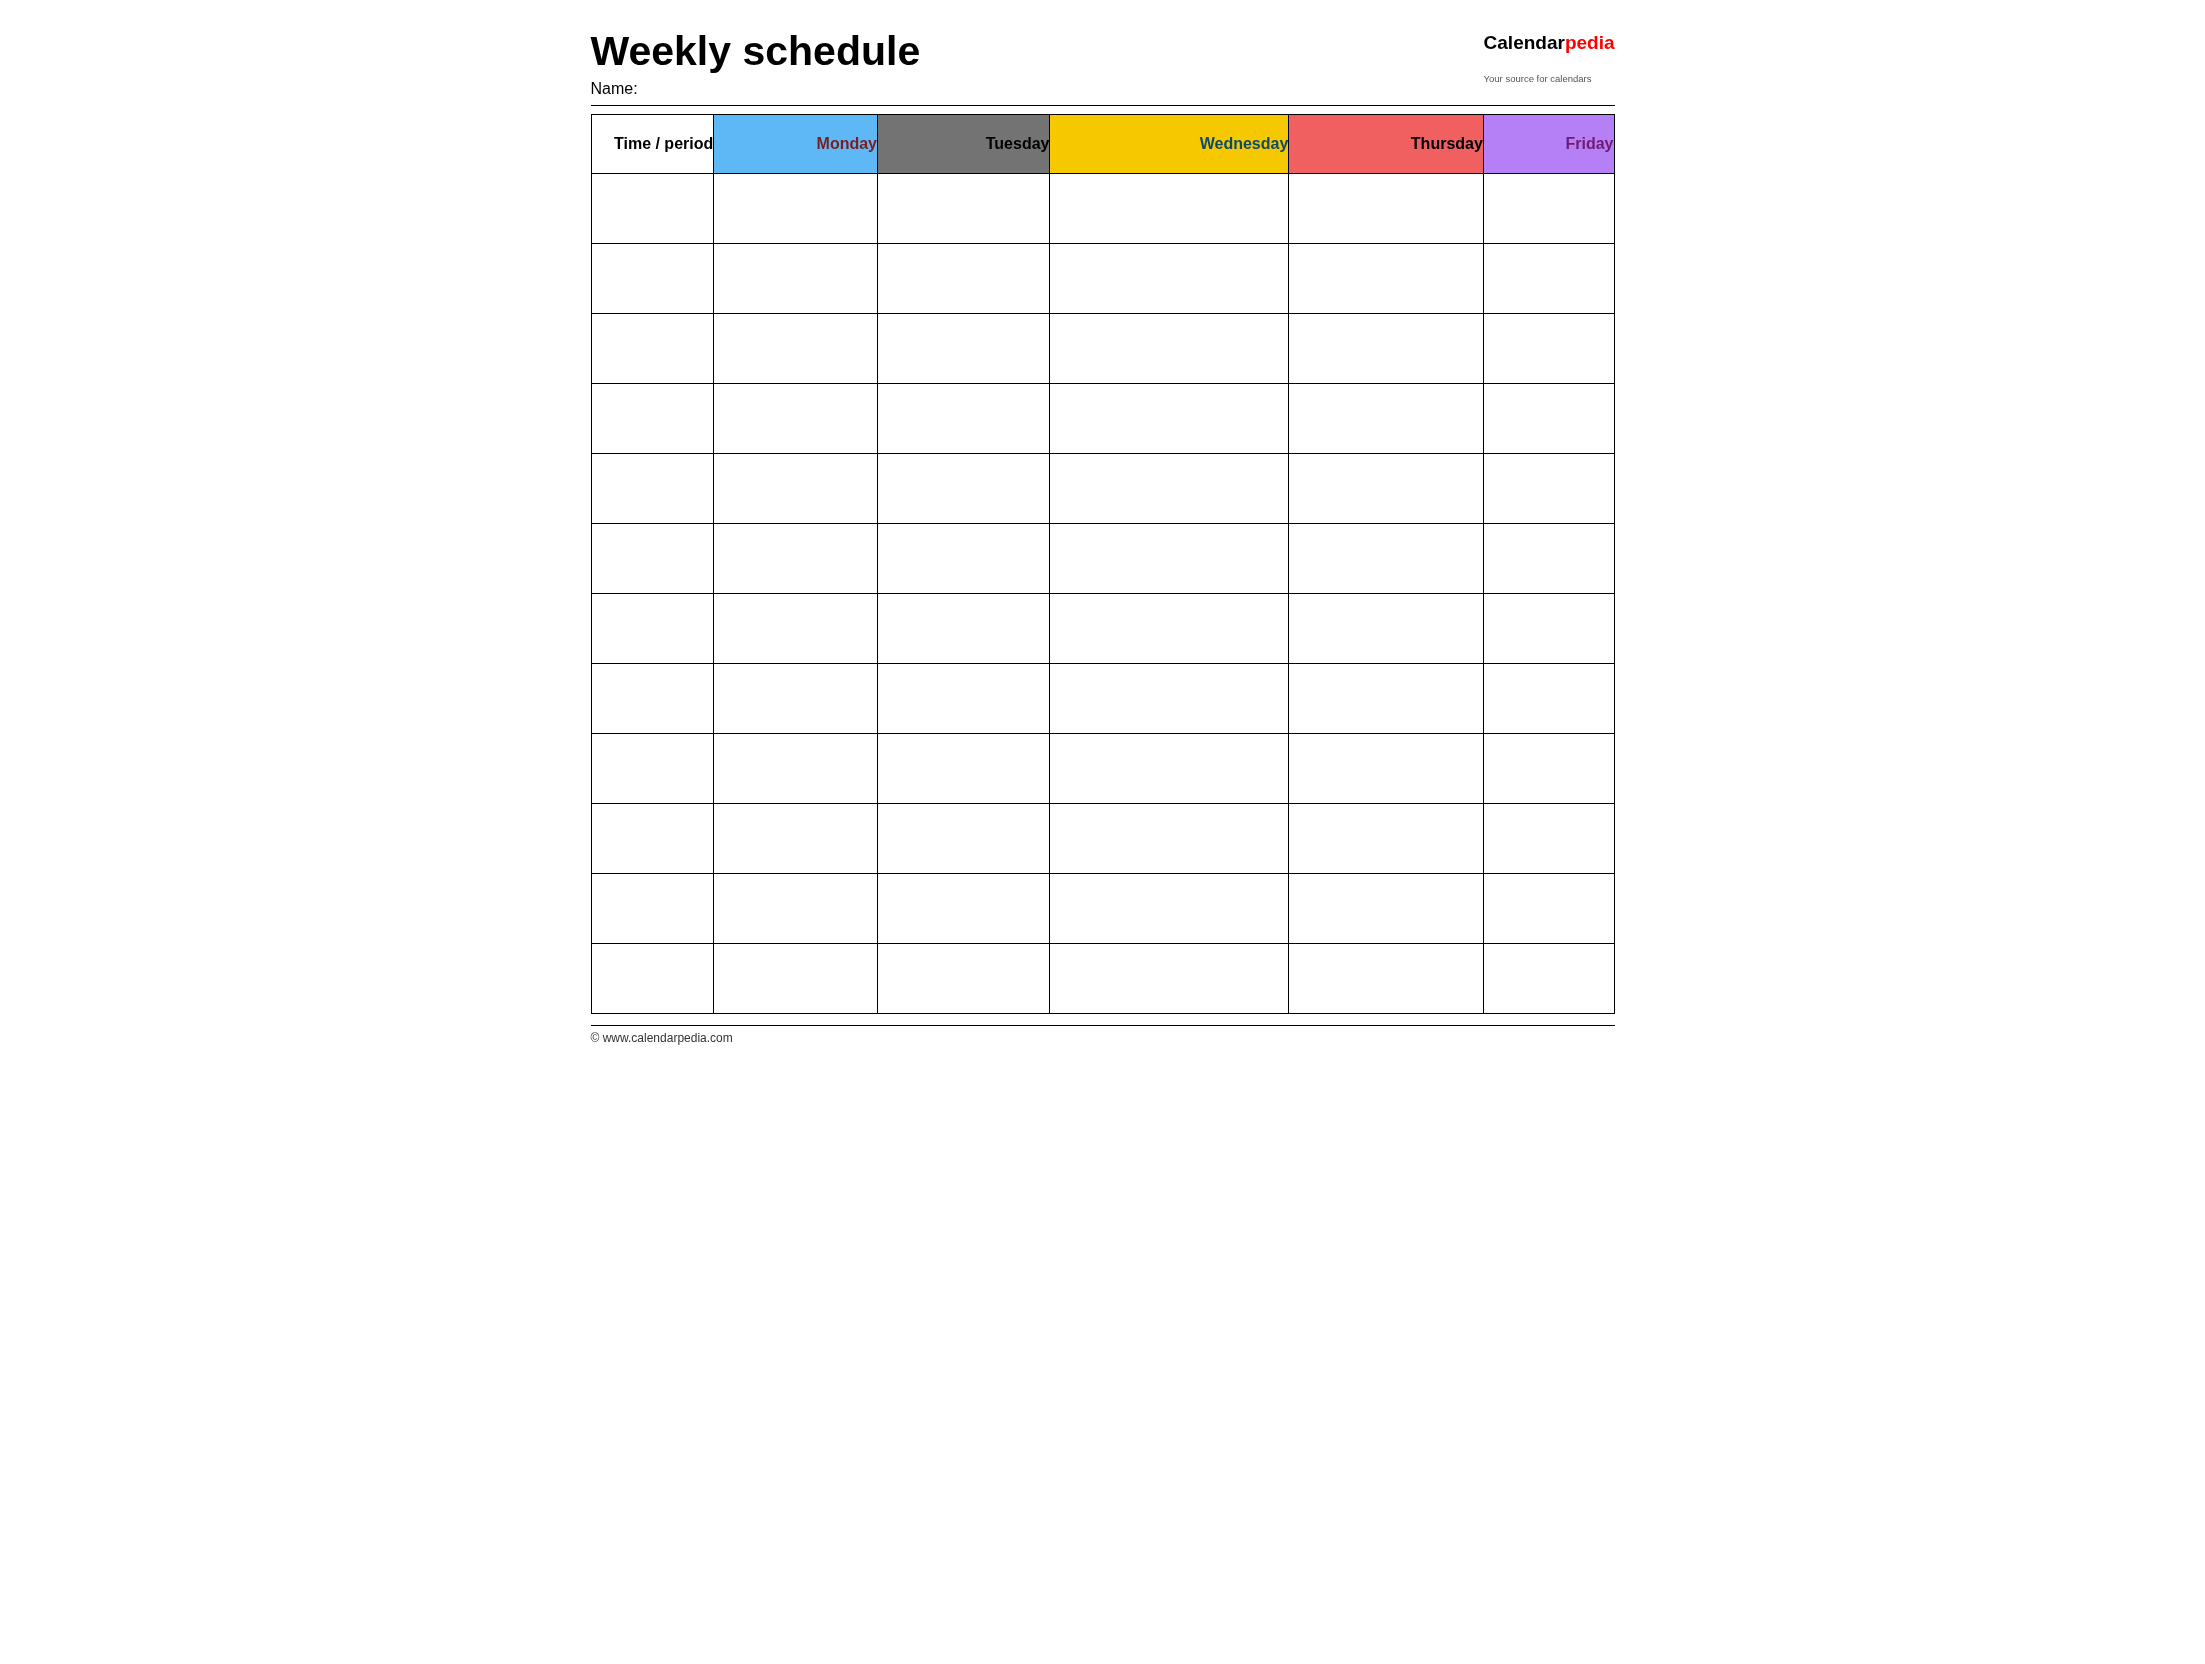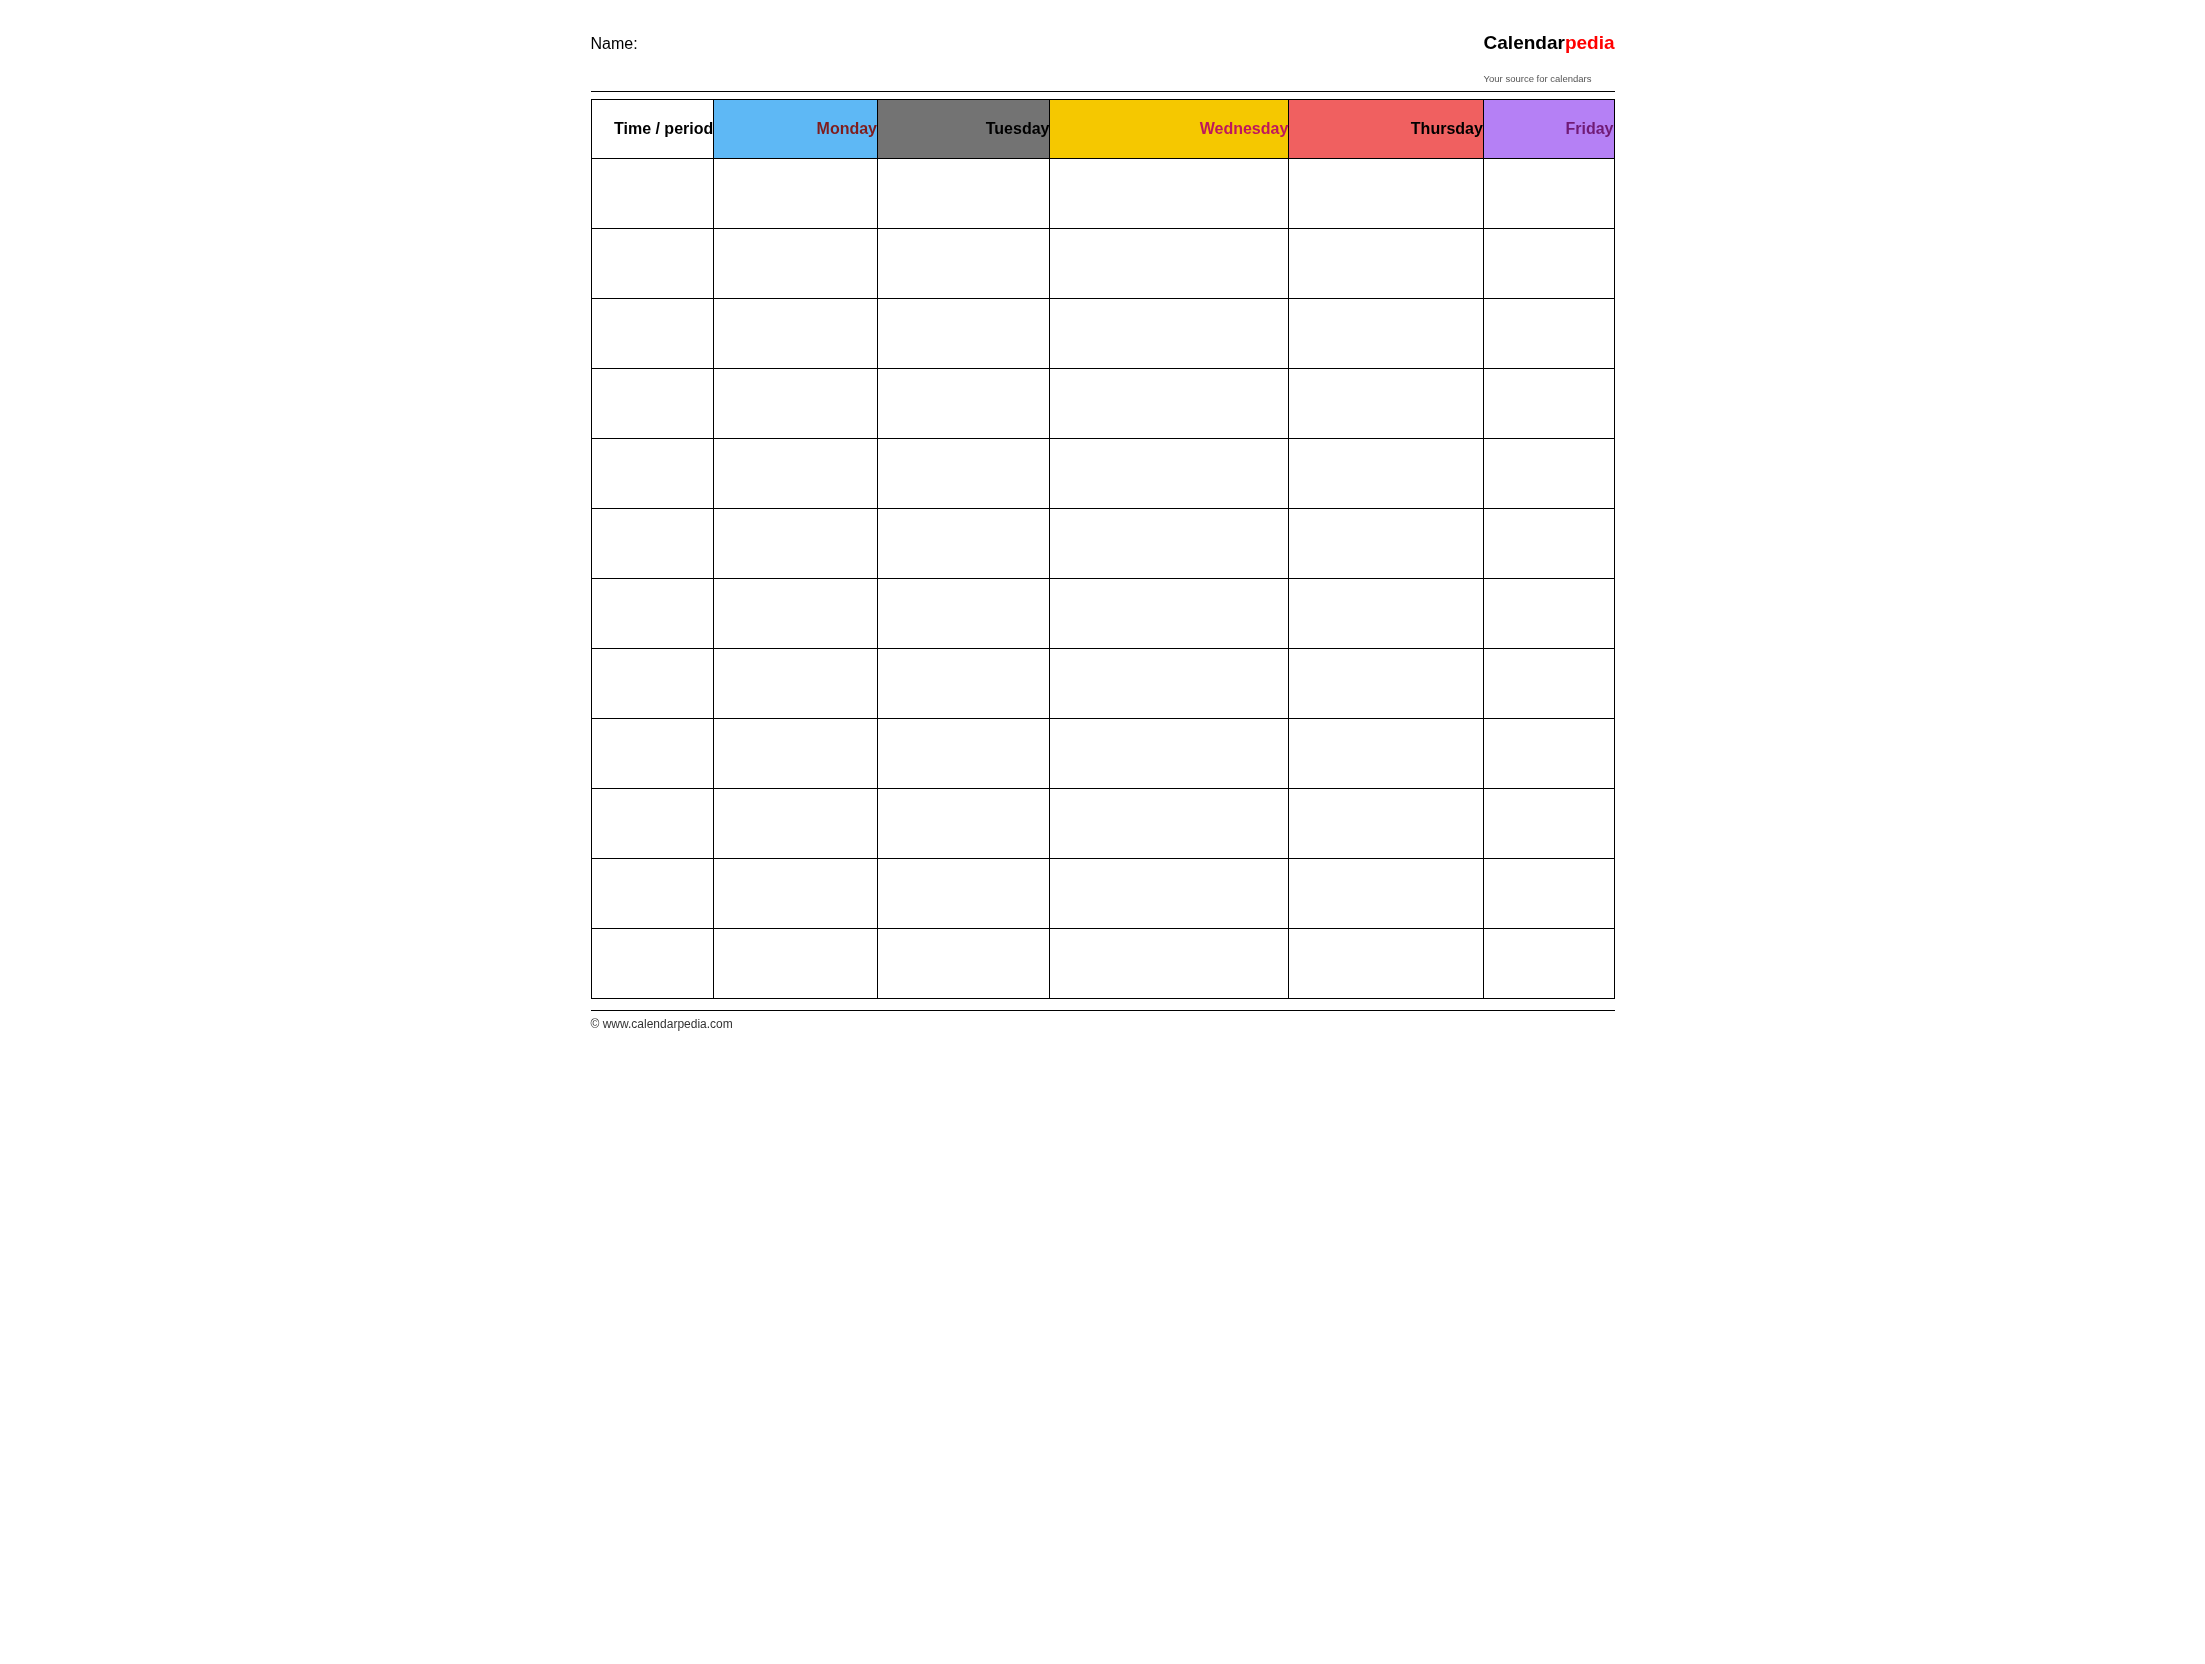--- a/index.html
+++ b/index.html
@@ -115,21 +115,21 @@
     }
 
     .schedule-table th.tuesday-header {
       background-color: #737373;
       color: #000000;
       border: 1.5px solid #000000;
     }
 
     .schedule-table th.wednesday-header {
       background-color: #f5c800;
-      color: #be185d;
+      color: #0c4a6e;
       border: 1.5px solid #000000;
       margin-left: 26px;
     }
 
     .schedule-table th.thursday-header {
       background-color: #f06060;
       color: #000000;
       border: 1.5px solid #000000;
     }
 
@@ -168,20 +168,21 @@
       color: #333333;
     }
   </style>
 </head>
 <body>
 
 <div class="page-wrapper">
 
   <div class="header-section">
     <div class="title-area">
+      <h1 class="page-title">Weekly schedule</h1>
       <div class="name-label">Name:</div>
     </div>
     <div class="logo-area">
       <div class="logo-text">
         <span class="calendar">Calendar</span><span class="pedia">pedia</span>
       </div>
       <div class="logo-tagline">Your source for calendars</div>
     </div>
   </div>
 

